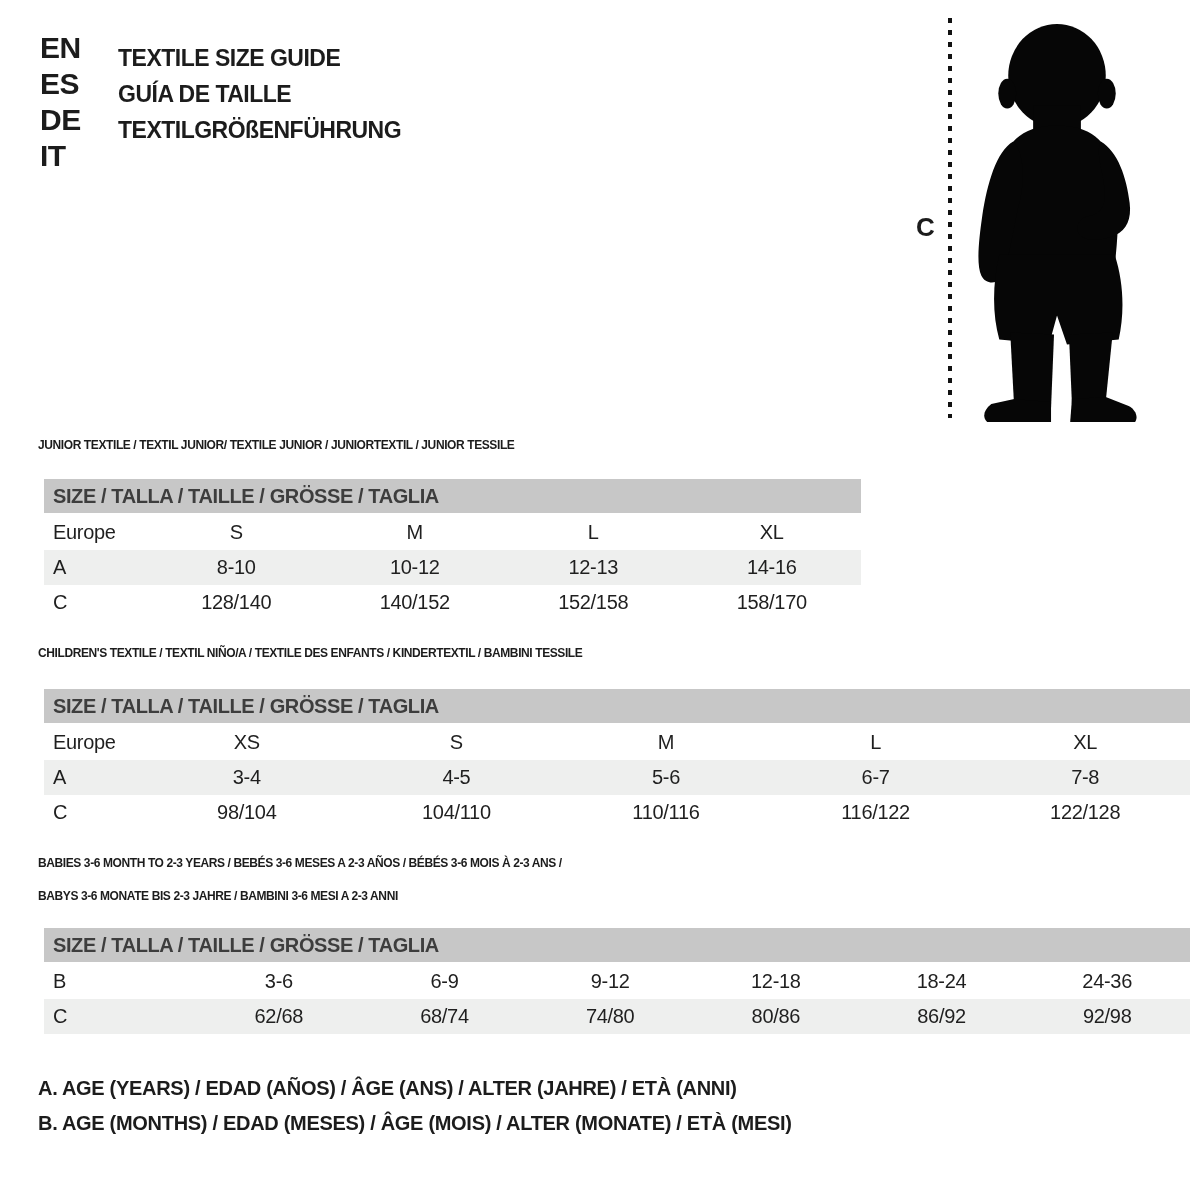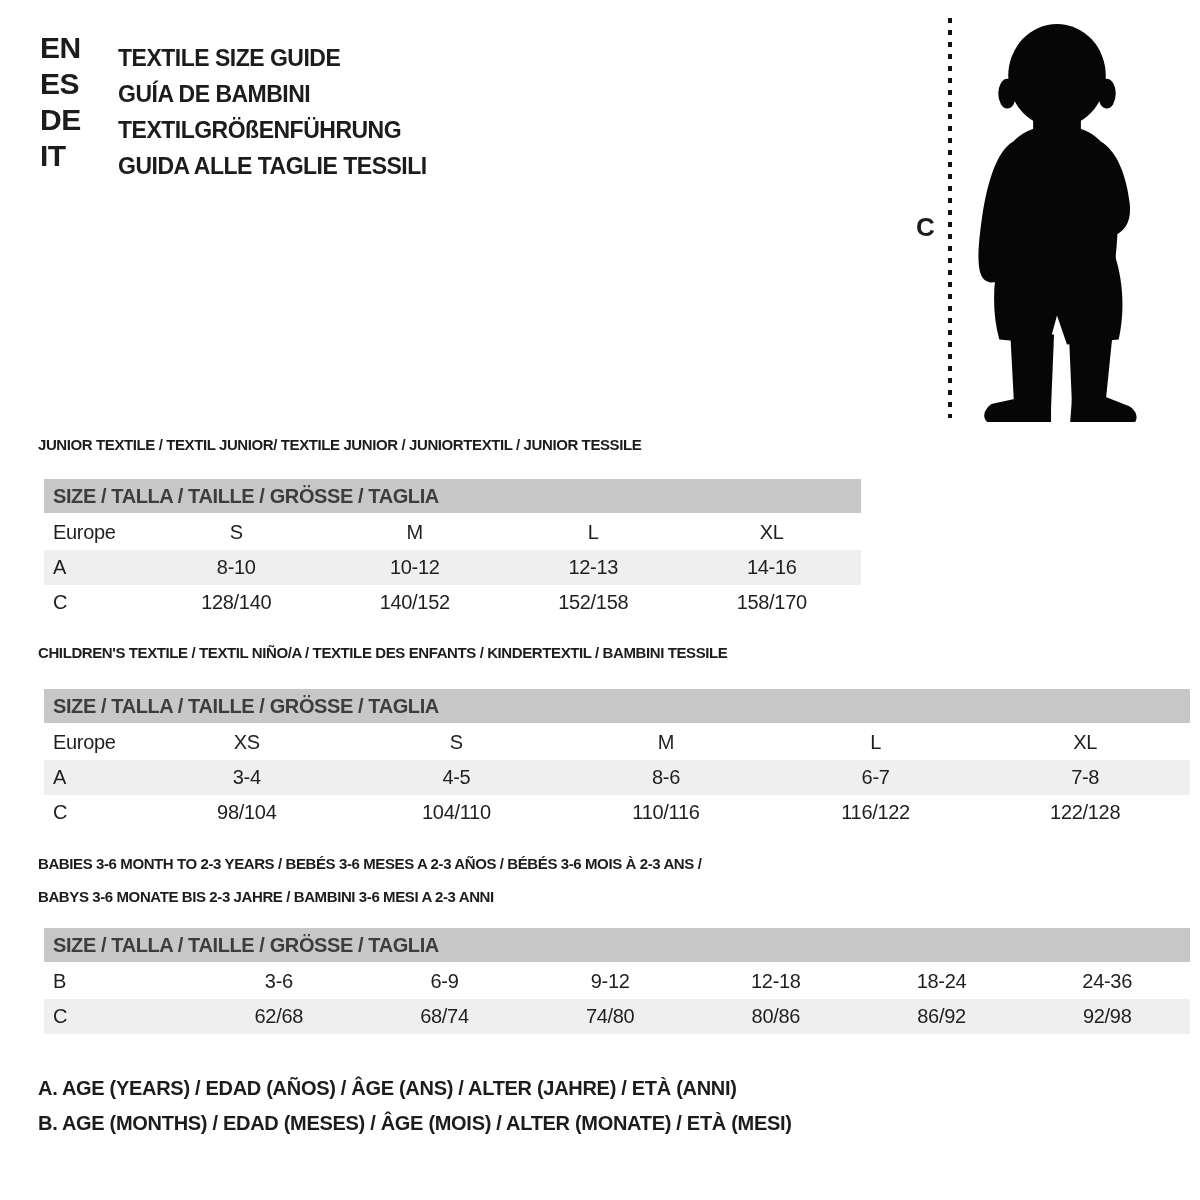--- a/index.html
+++ b/index.html
@@ -12,21 +12,21 @@
   .lang-list{position:absolute;left:40px;top:30px;}
   .lang-row{display:flex;height:36px;align-items:center;}
   .lang-code{width:78px;font-weight:700;font-size:30px;letter-spacing:-0.5px;}
   .lang-title{font-weight:700;font-size:23px;letter-spacing:-0.5px;margin-top:20px;}
   
   .c-label{position:absolute;left:916px;top:212px;font-weight:700;font-size:26px;}
   .measure-line{position:absolute;left:946px;top:18px;}
   .silhouette{position:absolute;left:966px;top:14px;}
   
   .section-heading{
-    position:absolute;left:38px;font-weight:700;font-size:15px;
+    position:absolute;left:38px;font-weight:700;font-size:12px;
     letter-spacing:-0.4px;line-height:26px;white-space:nowrap;
   }
   .heading-junior{top:432px;}
   .heading-children{top:640px;text-align:right;}
   .heading-babies{top:847px;line-height:33px;}
   
   .size-table{position:absolute;left:44px;}
   .table-junior{top:479px;width:817px;}
   .table-children{top:689px;width:1146px;}
   .table-babies{top:928px;width:1146px;}
@@ -49,29 +49,28 @@
 </head>
 <body>
 
 <div class="lang-list">
   <div class="lang-row">
     <span class="lang-code">EN</span>
     <span class="lang-title">TEXTILE SIZE GUIDE</span>
   </div>
   <div class="lang-row">
     <span class="lang-code">ES</span>
-    <span class="lang-title">GUÍA DE BAMBINI</span>
+    <span class="lang-title">GUÍA DE TAILLE</span>
   </div>
   <div class="lang-row">
     <span class="lang-code">DE</span>
     <span class="lang-title">TEXTILGRÖßENFÜHRUNG</span>
   </div>
   <div class="lang-row">
     <span class="lang-code">IT</span>
-    <span class="lang-title">GUIDA ALLE TAGLIE TESSILI</span>
   </div>
 </div>
 
 <span class="c-label">C</span>
 
 <svg class="measure-line" width="8" height="400" aria-hidden="true">
   <line x1="4" y1="0" x2="4" y2="400" stroke="#121212" stroke-width="4" stroke-dasharray="5 7"></line>
 </svg>
 
 <svg class="silhouette" viewBox="0 0 180 410" width="186" height="408" aria-hidden="true">
@@ -138,21 +137,21 @@
     <div class="t-cell">XS</div>
     <div class="t-cell">S</div>
     <div class="t-cell">M</div>
     <div class="t-cell">L</div>
     <div class="t-cell">XL</div>
   </div>
   <div class="t-row alt">
     <div class="t-label">A</div>
     <div class="t-cell">3-4</div>
     <div class="t-cell">4-5</div>
-    <div class="t-cell">8-6</div>
+    <div class="t-cell">5-6</div>
     <div class="t-cell">6-7</div>
     <div class="t-cell">7-8</div>
   </div>
   <div class="t-row">
     <div class="t-label">C</div>
     <div class="t-cell">98/104</div>
     <div class="t-cell">104/110</div>
     <div class="t-cell">110/116</div>
     <div class="t-cell">116/122</div>
     <div class="t-cell">122/128</div>

